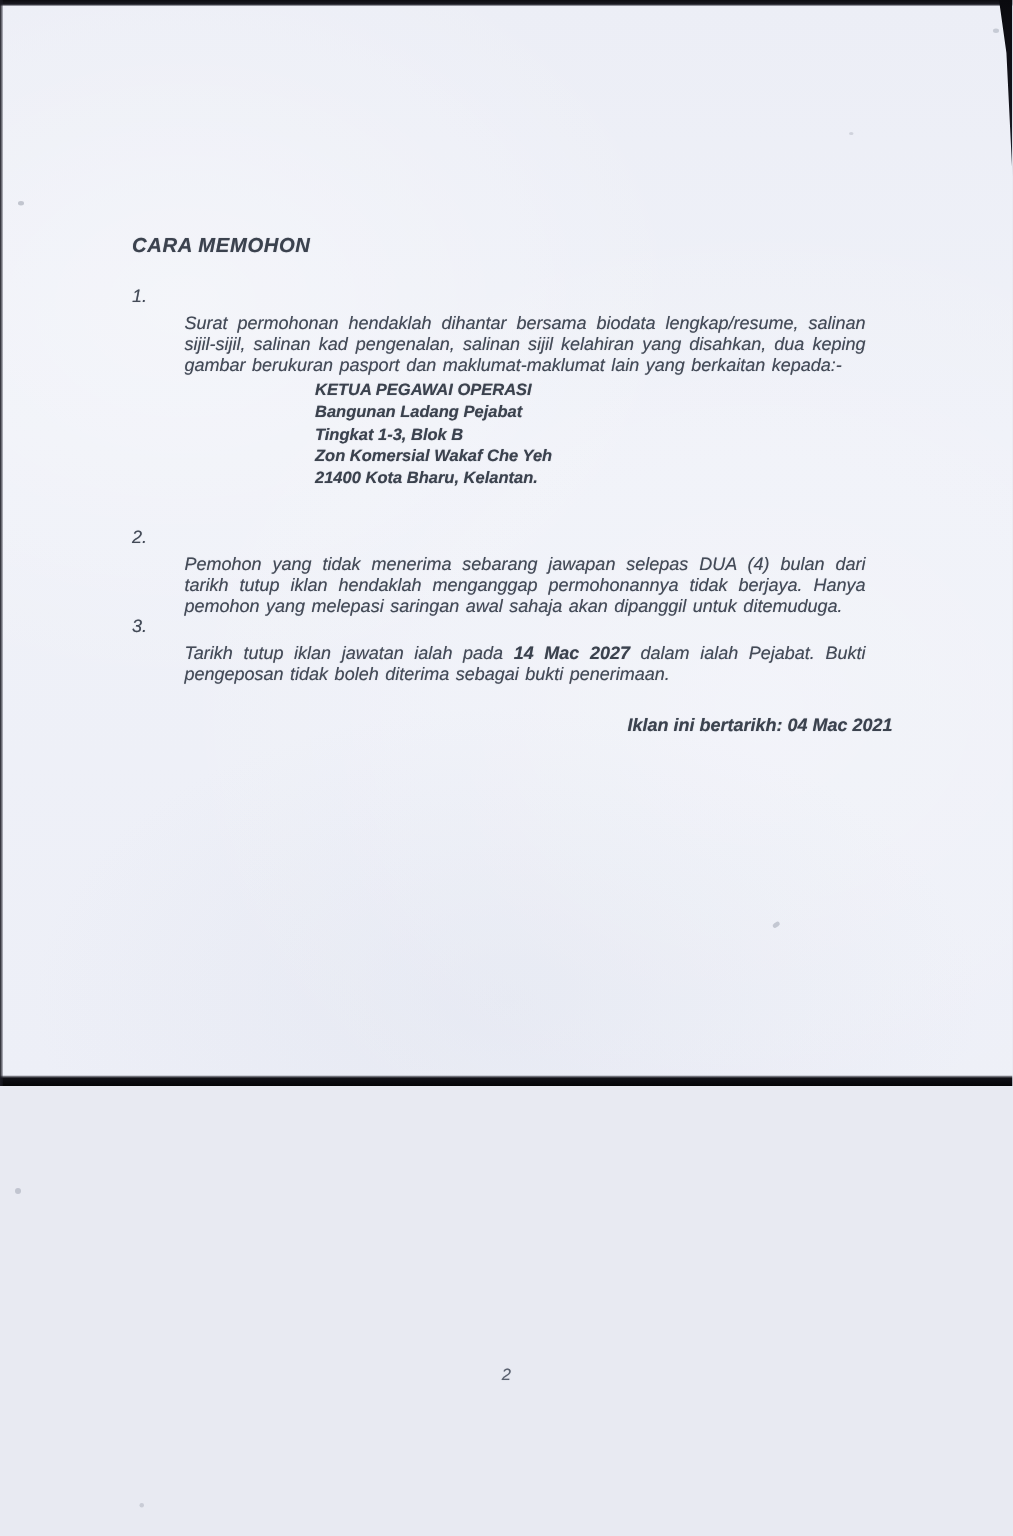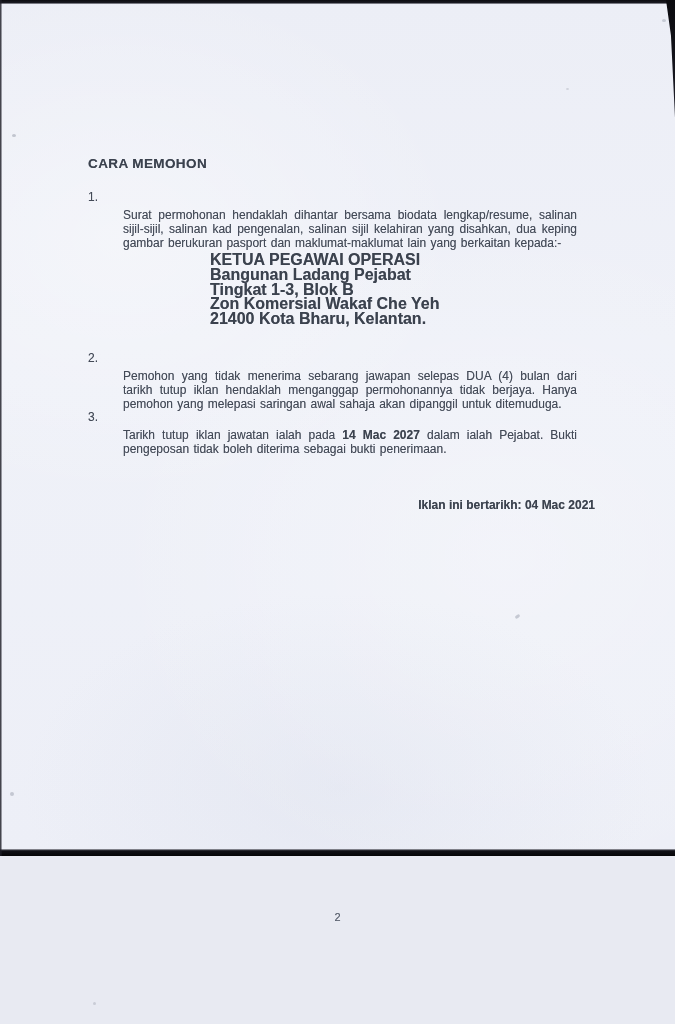--- a/index.html
+++ b/index.html
@@ -6,28 +6,29 @@
     margin: 0;
     padding: 0;
     width: 675px;
     height: 1024px;
     overflow: hidden;
     background: #e8eaf2;
   }
   .scan-page {
     position: relative;
     width: 675px;
-    height: 856px;
+    height: 724px;
     background:
       radial-gradient(ellipse 500px 380px at 18% 28%, rgba(255,255,255,0.35), rgba(255,255,255,0) 70%),
       radial-gradient(ellipse 600px 500px at 75% 65%, rgba(255,255,255,0.25), rgba(255,255,255,0) 70%),
       radial-gradient(ellipse 420px 260px at 50% 92%, rgba(222,226,238,0.5), rgba(222,226,238,0) 75%),
       linear-gradient(180deg, #eceef6 0%, #eff1f8 40%, #edeff7 100%);
     font-family: "Liberation Sans", sans-serif;
     color: #434a57;
+    font-style: italic;
   }
   
   .edge-top {
     position: absolute; top: 0; left: 0; width: 100%; height: 4px;
     background: linear-gradient(180deg, #0c0c10 0%, #1a1a22 70%, rgba(40,40,55,0.25) 100%);
   }
   .edge-bottom {
     position: absolute; bottom: 0; left: 0; width: 100%; height: 7px;
     background: linear-gradient(0deg, #050507 0%, #101016 75%, rgba(30,30,42,0.3) 100%);
   }
@@ -73,33 +74,33 @@
     margin: 18px;
     text-align: justify;
     word-spacing: 1px;
   }
   .item-1 { top: 190px; }
   .item-2 { top: 351px; }
   .item-3 { top: 410px; }
   .address-block {
     position: absolute;
     left: 210px; top: 253px;
-    font-size: 16px;
+    font-size: 11px;
     font-weight: bold;
     line-height: 14.8px;
     color: #3b424e;
     text-shadow: 0 0 0.6px rgba(59,66,78,0.55);
   }
   .bold-inline {
     font-weight: bold;
     color: #3b424e;
   }
   .date-line {
     position: absolute;
-    left: 88px; top: 498px;
+    left: 88px; top: 476px;
     width: 507px;
     text-align: right;
     font-size: 12px;
     font-weight: bold;
     color: #3b424e;
     text-shadow: 0 0 0.6px rgba(59,66,78,0.55);
   }
   .page-number {
     position: absolute;
     left: 0; top: 911px;

